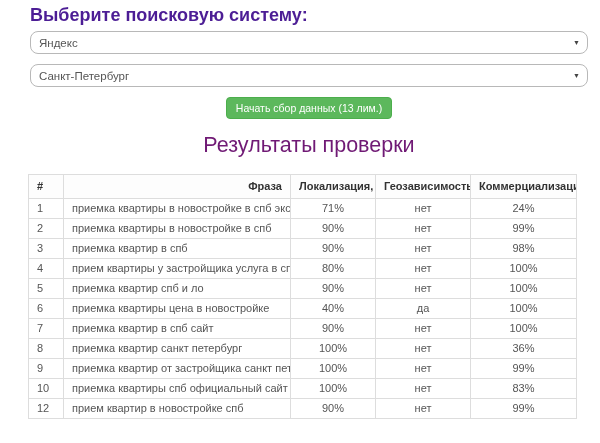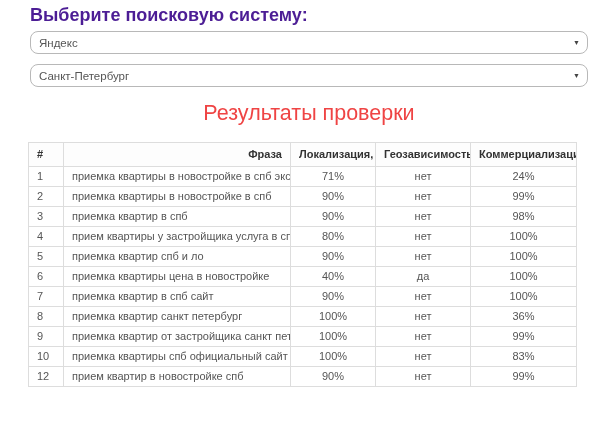--- a/index.html
+++ b/index.html
@@ -65,21 +65,21 @@
     font-size: 10.5px;
     line-height: 12px;
     padding: 4px 9px;
     border-radius: 4px;
     cursor: pointer;
   }
   .results-title {
     text-align: center;
     font-size: 21.5px;
     font-weight: 500;
-    color: #ef4444;
+    color: #701a75;
     margin: 14px 0 16px 0;
     line-height: 25px;
   }
   table.results {
     border-collapse: collapse;
     table-layout: fixed;
     width: 548px;
     font-size: 11px;
     color: #555;
     margin-left: -2px;
@@ -117,20 +117,23 @@
   </div>
 
 
   <div class="select-wrap">
     <select>
       <option>Санкт-Петербург</option>
     </select>
     <span class="caret">▼</span>
   </div>
 
+  <div class="btn-row">
+    <button class="btn-success">Начать сбор данных (13 лим.)</button>
+  </div>
 
   <h2 class="results-title">Результаты проверки</h2>
 
   <table class="results">
     <colgroup>
       <col style="width:35px">
       <col style="width:227px">
       <col style="width:85px">
       <col style="width:95px">
       <col style="width:106px">

